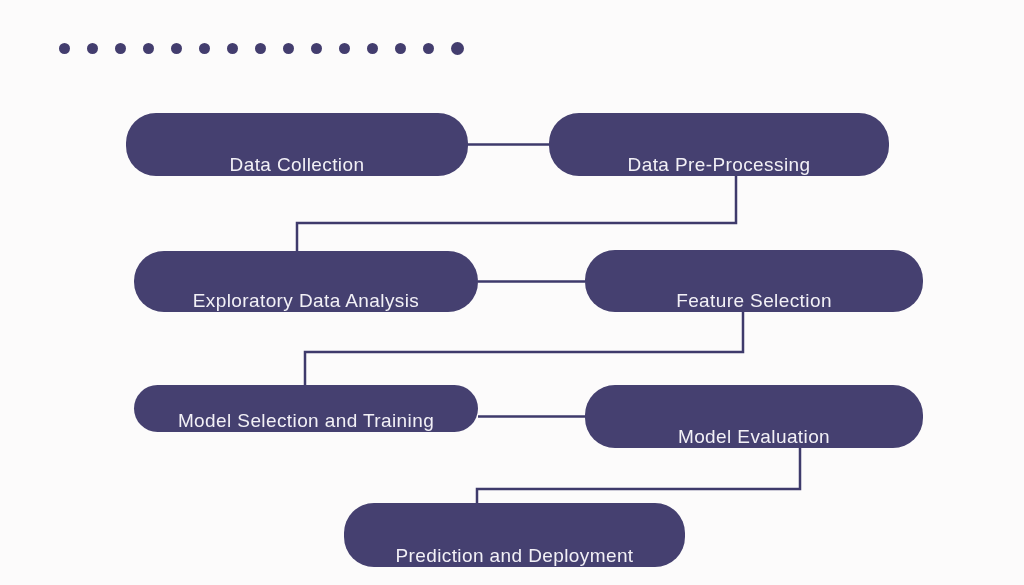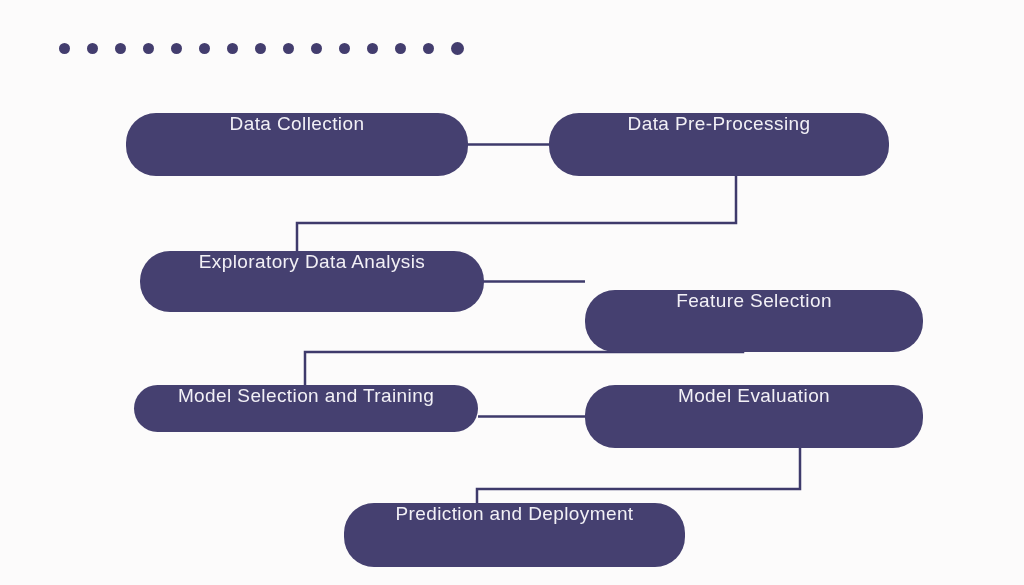--- a/index.html
+++ b/index.html
@@ -38,21 +38,21 @@
   svg.connectors polyline{
     fill:none;
     stroke:var(--connector);
     stroke-width:2.5;
   }
   .node{
     position:absolute;
     background:var(--node-fill);
     border-radius:30px;
     display:flex;
-    align-items:flex-start;
+    align-items:flex-end;
     justify-content:center;
     box-sizing:border-box;
   }
   .node span{
     color:var(--node-text);
     font-size:19px;
     font-weight:500;
     letter-spacing:0.4px;
     white-space:nowrap;
   }
@@ -86,24 +86,24 @@
       <polyline points="478,416.5 585,416.5"></polyline>
       <polyline points="800,446 800,489 477,489 477,505"></polyline>
     </svg>
   <div>
       <div class="node" style="left: 126px; top: 113px; width: 342px; height: 63px;">
         <span>Data Collection</span>
       </div>
       <div class="node" style="left: 549px; top: 113px; width: 340px; height: 63px;">
         <span>Data Pre-Processing</span>
       </div>
-      <div class="node" style="left: 140px; top: 251px; width: 344px; height: 61px;">
+      <div class="node" style="left: 134px; top: 251px; width: 344px; height: 61px;">
         <span>Exploratory Data Analysis</span>
       </div>
-      <div class="node" style="left: 585px; top: 250px; width: 338px; height: 62px; margin-top: 40px;">
+      <div class="node" style="left: 585px; top: 250px; width: 338px; height: 62px;">
         <span>Feature Selection</span>
       </div>
       <div class="node" style="left: 134px; top: 385px; width: 344px; height: 47px;">
         <span>Model Selection and Training</span>
       </div>
       <div class="node" style="left: 585px; top: 385px; width: 338px; height: 63px;">
         <span>Model Evaluation</span>
       </div>
       <div class="node" style="left: 344px; top: 503px; width: 341px; height: 64px;">
         <span>Prediction and Deployment</span>

